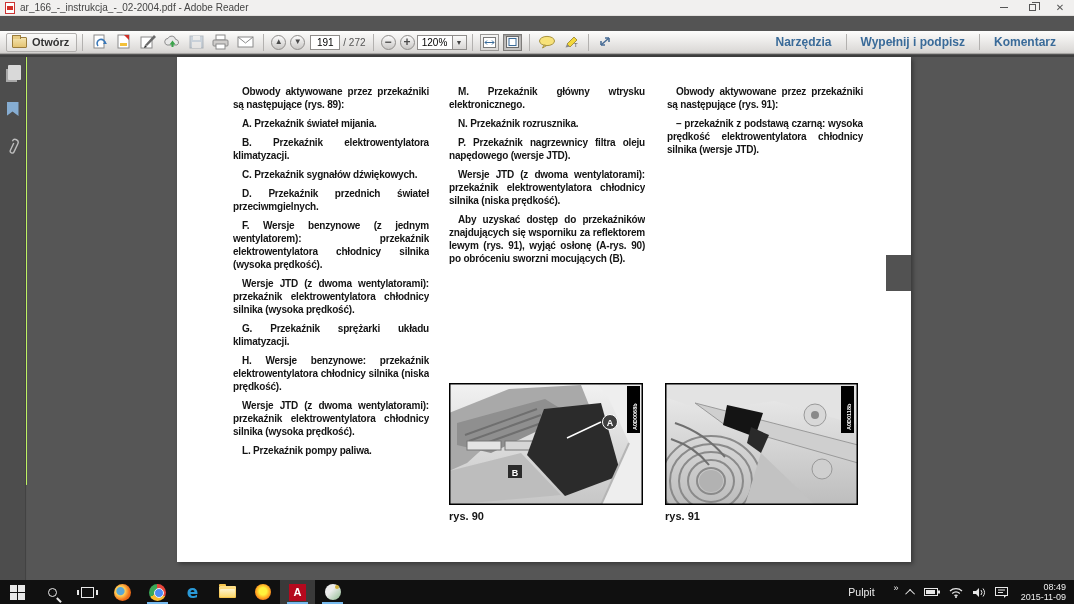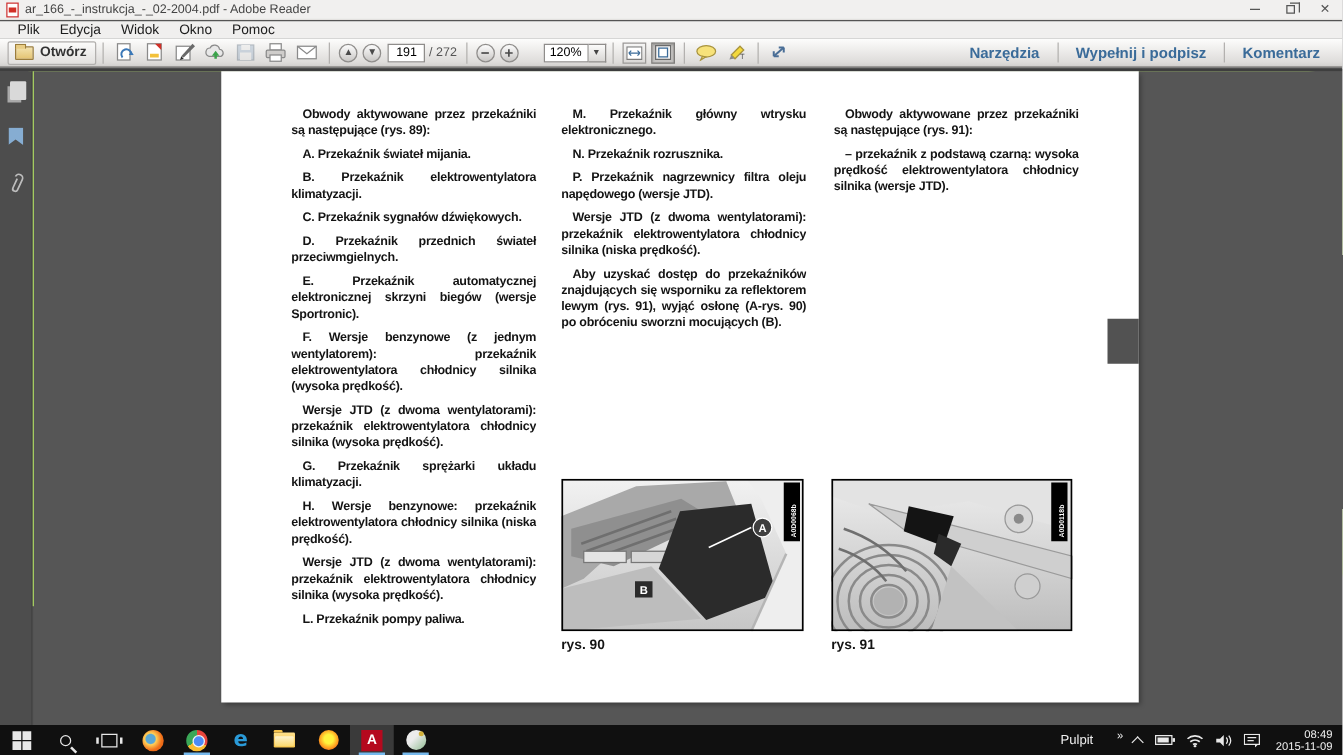--- a/index.html
+++ b/index.html
@@ -28,21 +28,21 @@
   .tb-sep { width:1px; height:17px; background:#b3b1af; margin:0 5px; flex:none; }
   .tb-btn { height:19px; display:flex; align-items:center; justify-content:center; padding:0 3px; border-radius:2px; flex:none; }
   .open-btn { border:1px solid #b2b0ae; background:linear-gradient(#fbfbfa,#e2e0de); padding:0 7px 0 5px; gap:5px; margin-left:2px; }
   .folder-ico { width:15px; height:11px; background:linear-gradient(#f4e3ae,#e4c473); border:1px solid #9b7d3c; border-radius:1px; position:relative; }
   .folder-ico::before { content:""; position:absolute; left:-1px; top:-3px; width:7px; height:3px; background:#e9cd85; border:1px solid #9b7d3c; border-bottom:none; border-radius:1px 1px 0 0; }
   .open-label { font-size:11px; font-weight:bold; color:#333; }
   .circle-btn { width:15px; height:15px; border-radius:50%; background:linear-gradient(#fcfcfc,#c9c7c5); border:1px solid #8f8d8b; color:#4a4a4a; display:flex; align-items:center; justify-content:center; font-size:8px; line-height:1; margin:0 2px; flex:none; }
   .circle-btn.sign { font-size:12px; font-weight:bold; }
   .page-input { width:30px; height:15px; border:1px solid #8f8d8b; background:#fff; font-size:10px; text-align:center; margin:0 3px; font-family:"Liberation Sans",sans-serif; }
   .page-total { font-size:10px; color:#555; margin-right:2px; }
-  .zoom-box { display:flex; align-items:center; margin-left:18px; }
+  .zoom-box { display:flex; align-items:center; margin-left:0; }
   .zoom-value { width:36px; height:15px; border:1px solid #8f8d8b; background:#fff; font-size:10px; display:flex; align-items:center; justify-content:center; }
   .zoom-drop { width:14px; height:15px; border:1px solid #8f8d8b; border-left:none; background:linear-gradient(#fbfbfa,#d8d6d4); font-size:7px; color:#444; display:flex; align-items:center; justify-content:center; }
   .fit-btn { width:19px; height:17px; border:1px solid #9a9896; background:linear-gradient(#f6f6f5,#d9d7d5); margin:0 2px; display:flex; align-items:center; justify-content:center; }
   .fit-btn.selected { background:#c6c4c2; border-color:#7e7c7a; box-shadow:inset 0 1px 2px rgba(0,0,0,.25); }
   .tb-svg { display:block; flex:none; }
   .right-links { margin-left:auto; display:flex; align-items:center; height:100%; }
   .right-link { font-size:12px; font-weight:bold; color:#3a6b99; padding:0 14px; }
   .rl-sep { width:1px; height:16px; background:#b3b1af; }
 
   
@@ -113,27 +113,20 @@
         </div>
       <div class="win-btn">
           <span class="glyph-restore"></span>
         </div>
       <div class="win-btn">
           <span class="glyph-close">✕</span>
         </div>
     </div>
   </div>
 
-  <div class="menubar">
-    <span class="menu-item">Plik</span>
-    <span class="menu-item">Edycja</span>
-    <span class="menu-item">Widok</span>
-    <span class="menu-item">Okno</span>
-    <span class="menu-item">Pomoc</span>
-  </div>
 
   <div class="toolbar">
     <div class="tb-btn open-btn">
       <span class="folder-ico"></span>
       <span class="open-label">Otwórz</span>
     </div>
     <div class="tb-sep"></div>
 
     <div class="tb-btn">
       <svg class="tb-svg" width="18" height="16">
@@ -268,21 +261,20 @@
     <div class="viewer">
       <div class="page">
         <div class="side-tab"></div>
 
         <div class="col col-1">
             <p><span>Obwody aktywowane przez przekaźniki są następujące (</span><span class="b">rys. 89</span><span>):</span></p>
             <p><span class="b">A. </span><span>Przekaźnik świateł mijania.</span></p>
             <p><span class="b">B. </span><span>Przekaźnik elektrowentylatora klimatyzacji.</span></p>
             <p><span class="b">C. </span><span>Przekaźnik sygnałów dźwiękowych.</span></p>
             <p><span class="b">D. </span><span>Przekaźnik przednich świateł przeciwmgielnych.</span></p>
-            <p><span class="b">E. </span><span>Przekaźnik automatycznej elektronicznej skrzyni biegów (wersje Sportronic).</span></p>
             <p><span class="b">F. </span><span>Wersje benzynowe (z jednym wentylatorem): przekaźnik elektrowentylatora chłodnicy silnika (wysoka prędkość).</span></p>
             <p><span>Wersje JTD (z dwoma wentylatorami): przekaźnik elektrowentylatora chłodnicy silnika (wysoka prędkość).</span></p>
             <p><span class="b">G. </span><span>Przekaźnik sprężarki układu klimatyzacji.</span></p>
             <p><span class="b">H. </span><span>Wersje benzynowe: przekaźnik elektrowentylatora chłodnicy silnika (niska prędkość).</span></p>
             <p><span>Wersje JTD (z dwoma wentylatorami): przekaźnik elektrowentylatora chłodnicy silnika (wysoka prędkość).</span></p>
             <p><span class="b">L. </span><span>Przekaźnik pompy paliwa.</span></p>
           </div>
         <div class="col col-2">
             <p><span class="b">M. </span><span>Przekaźnik główny wtrysku elektronicznego.</span></p>
             <p><span class="b">N. </span><span>Przekaźnik rozrusznika.</span></p>

